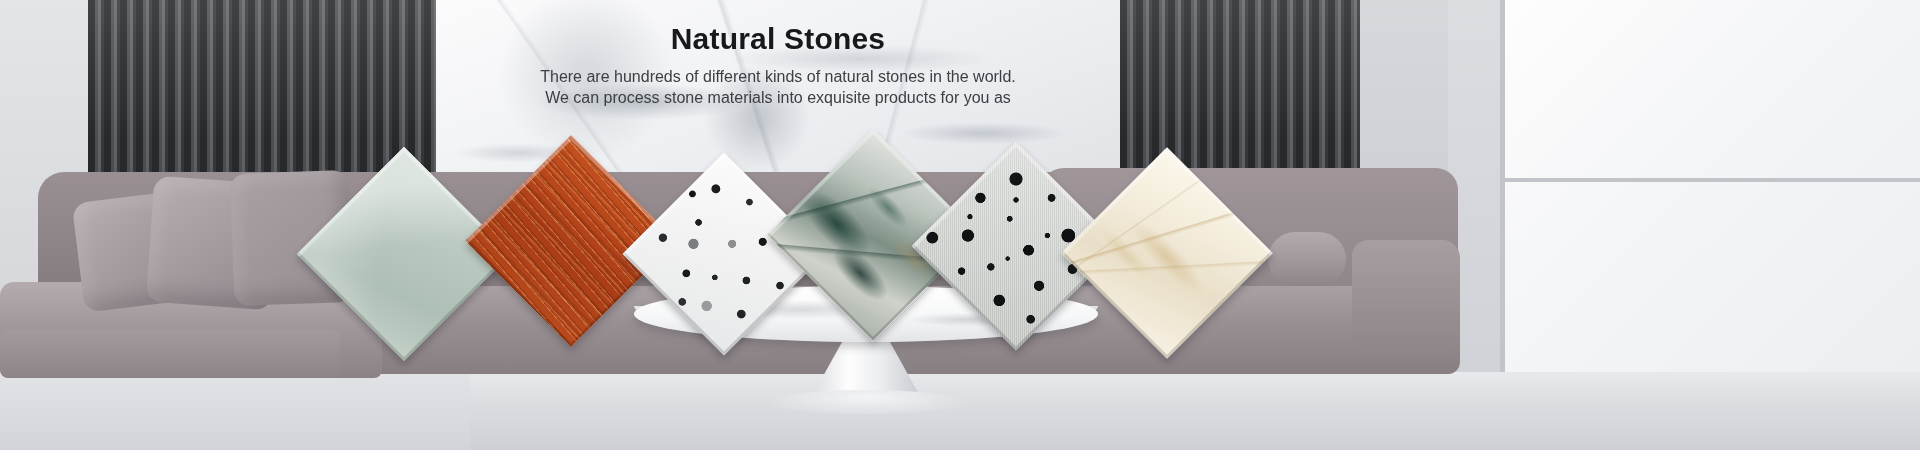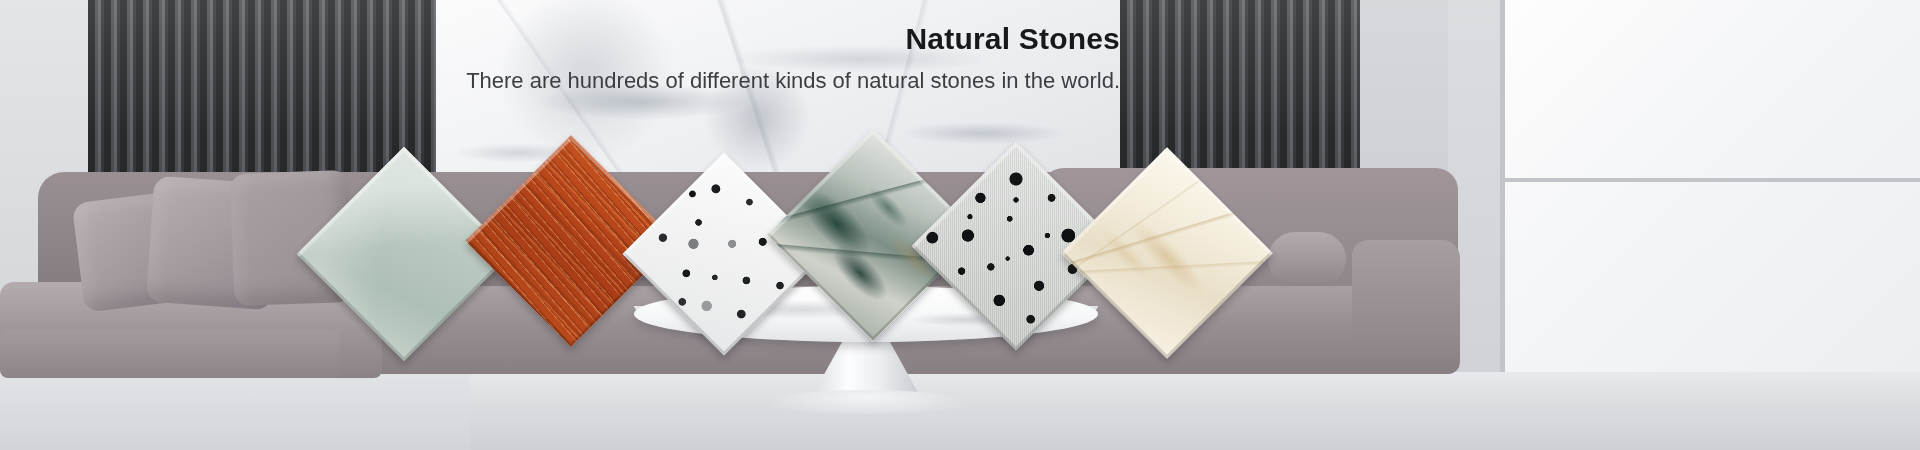--- a/index.html
+++ b/index.html
@@ -158,28 +158,28 @@
     background:linear-gradient(180deg,#e8e9ec 0%, #dcdde1 40%, #cfd0d5 100%);
   }
   .floor-left {
     position:absolute; left:0; top:372px; width:470px; height:78px;
     background:linear-gradient(180deg,#e2e3e7,#d3d4d9);
   }
 
   
   .header {
     position:absolute; left:436px; top:22px; width:684px;
-    text-align:right; z-index:30;
+    text-align:center; z-index:30;
   }
   .title {
     font-size:30px; font-weight:bold; color:#18191b;
     letter-spacing:.2px; line-height:1.15; margin-bottom:9px;
   }
   .subtitle {
-    font-size:22px; color:#3c3e42; line-height:1.36; font-weight:400;
+    font-size:16px; color:#3c3e42; line-height:1.36; font-weight:400;
   }
   .subtitle .ln { display:block; white-space:nowrap; }
 
   
   .tiles { position:absolute; inset:0; z-index:25; }
   .tile {
     position:absolute; width:142px; height:142px;
     transform:rotate(45deg);
     box-shadow:3px 3px 7px rgba(40,40,45,.30);
     overflow:hidden;
@@ -351,16 +351,17 @@
     <div class="tile t6">
       <div class="tile-inner s-onyx"></div>
       <div class="tile-bevel"></div>
     </div>
   </div>
 
   <div class="header">
     <div class="title">Natural Stones</div>
     <div class="subtitle">
       <span class="ln">There are hundreds of different kinds of natural stones in the world.</span>
+      <span class="ln">We can process stone materials into exquisite products for you as</span>
     </div>
   </div>
 
 </div>
 
 </body></html>

